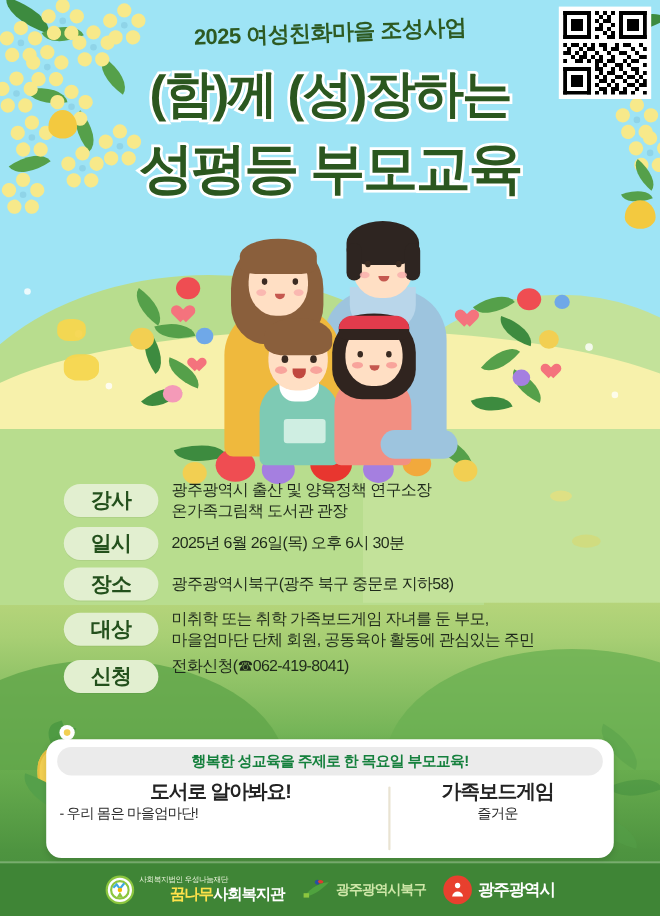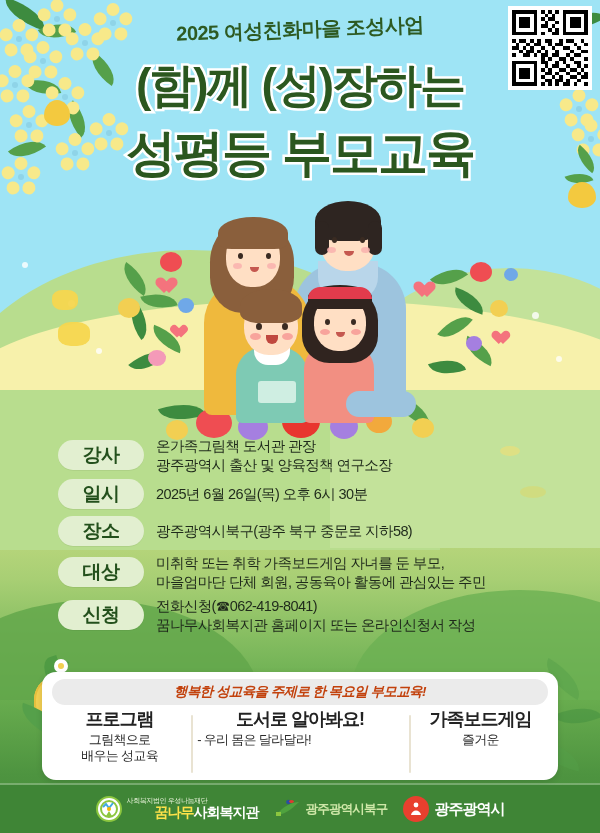--- a/index.html
+++ b/index.html
@@ -153,21 +153,21 @@
   .card {
     position:absolute; left:42px; top:672px; width:516px; height:108px;
     background:#ffffff; border-radius:14px;
     box-shadow:0 2px 6px rgba(0,0,0,.12);
     overflow:hidden;
   }
   .card-banner {
     margin:7px 10px 0 10px; height:26px;
     background:#ebebeb; border-radius:13px;
     display:flex; align-items:center; justify-content:center;
-    font-size:13.5px; font-weight:bold; color:#c2410c; letter-spacing:-.6px;font-style:italic;
+    font-size:13.5px; font-weight:bold; color:#15803d; letter-spacing:-.6px;
   }
   .cols { display:flex; height:72px; padding:4px 6px 0 6px; }
   .col { flex:1 1 0; text-align:center; position:relative; padding:0 4px; }
   .col + .col:before {
     content:""; position:absolute; left:0; top:6px; width:2px; height:58px;
     background:#e9e3d2; border-radius:2px;
   }
   .col.mid { flex:1.55 1 0; }
   .col h4 {
     font-size:18px; font-weight:bold; color:#232323;
@@ -567,22 +567,22 @@
       <div class="mouth" style="left:140px;top:137px;width:9px;height:5px;"></div>
     </div>
 
     <div class="fig" style="left:150px;top:196px;width:70px;height:26px;background:#9dc4de;border-radius:14px;"></div>
   </div>
 
   <div class="info">
     <div class="row r1">
       <div class="pill">강사</div>
       <div class="vals">
+        <div>광주광역시 출산 및 양육정책 연구소장</div>
         <div>온가족그림책 도서관 관장</div>
-        <div>광주광역시 출산 및 양육정책 연구소장</div>
       </div>
     </div>
     <div class="row r2">
       <div class="pill">일시</div>
       <div class="vals" style="padding-top:6px;">
         <div>2025년 6월 26일(목) 오후 6시 30분</div>
       </div>
     </div>
     <div class="row r3">
       <div class="pill">장소</div>
@@ -594,21 +594,20 @@
       <div class="pill">대상</div>
       <div class="vals">
         <div>미취학 또는 취학 가족보드게임 자녀를 둔 부모,</div>
         <div>마을엄마단 단체 회원, 공동육아 활동에 관심있는 주민</div>
       </div>
     </div>
     <div class="row r5">
       <div class="pill">신청</div>
       <div class="vals">
         <div>전화신청(☎062-419-8041)</div>
-        <div>꿈나무사회복지관 홈페이지 또는 온라인신청서 작성</div>
       </div>
     </div>
   </div>
 
   <div class="pineapple">
     <div class="pine-leaf" style="left:20px;top:0px;width:16px;height:22px;transform:rotate(-18deg);"></div>
     <div class="pine-leaf" style="left:28px;top:2px;width:14px;height:20px;transform:rotate(22deg);"></div>
     <div class="pine-body"></div>
     <div class="fl" style="left:30px;top:2px;width:14px;height:14px;background:#fff;border-radius:50%;"></div>
     <div class="fl" style="left:34px;top:6px;width:6px;height:6px;background:#f2cf52;border-radius:50%;"></div>
@@ -620,28 +619,23 @@
   </div>
   <div>
     <div class="leafblade" style="left:540px;top:668px;transform:rotate(30deg);width:46px;height:22px;opacity:.5"></div>
     <div class="leafblade dark" style="left:556px;top:706px;transform:rotate(-22deg);width:44px;height:20px;opacity:.45"></div>
     <div class="leafblade" style="left:534px;top:744px;transform:rotate(14deg);width:48px;height:22px;opacity:.45"></div>
   </div>
 
   <div class="card">
     <div class="card-banner">행복한 성교육을 주제로 한 목요일 부모교육!</div>
     <div class="cols">
-      <div class="col">
-        <h4>프로그램</h4>
-        <p>그림책으로</p>
-        <p>배우는 성교육</p>
-      </div>
       <div class="col mid">
         <h4>도서로 알아봐요!</h4>
-        <p>- 우리 몸은 달라달라!</p>
+        <p>- 우리 몸은 마을엄마단!</p>
       </div>
       <div class="col">
         <h4>가족보드게임</h4>
         <p>즐거운</p>
       </div>
     </div>
   </div>
 
   <div class="footer-divider"></div>
   <div class="footer-bar">

